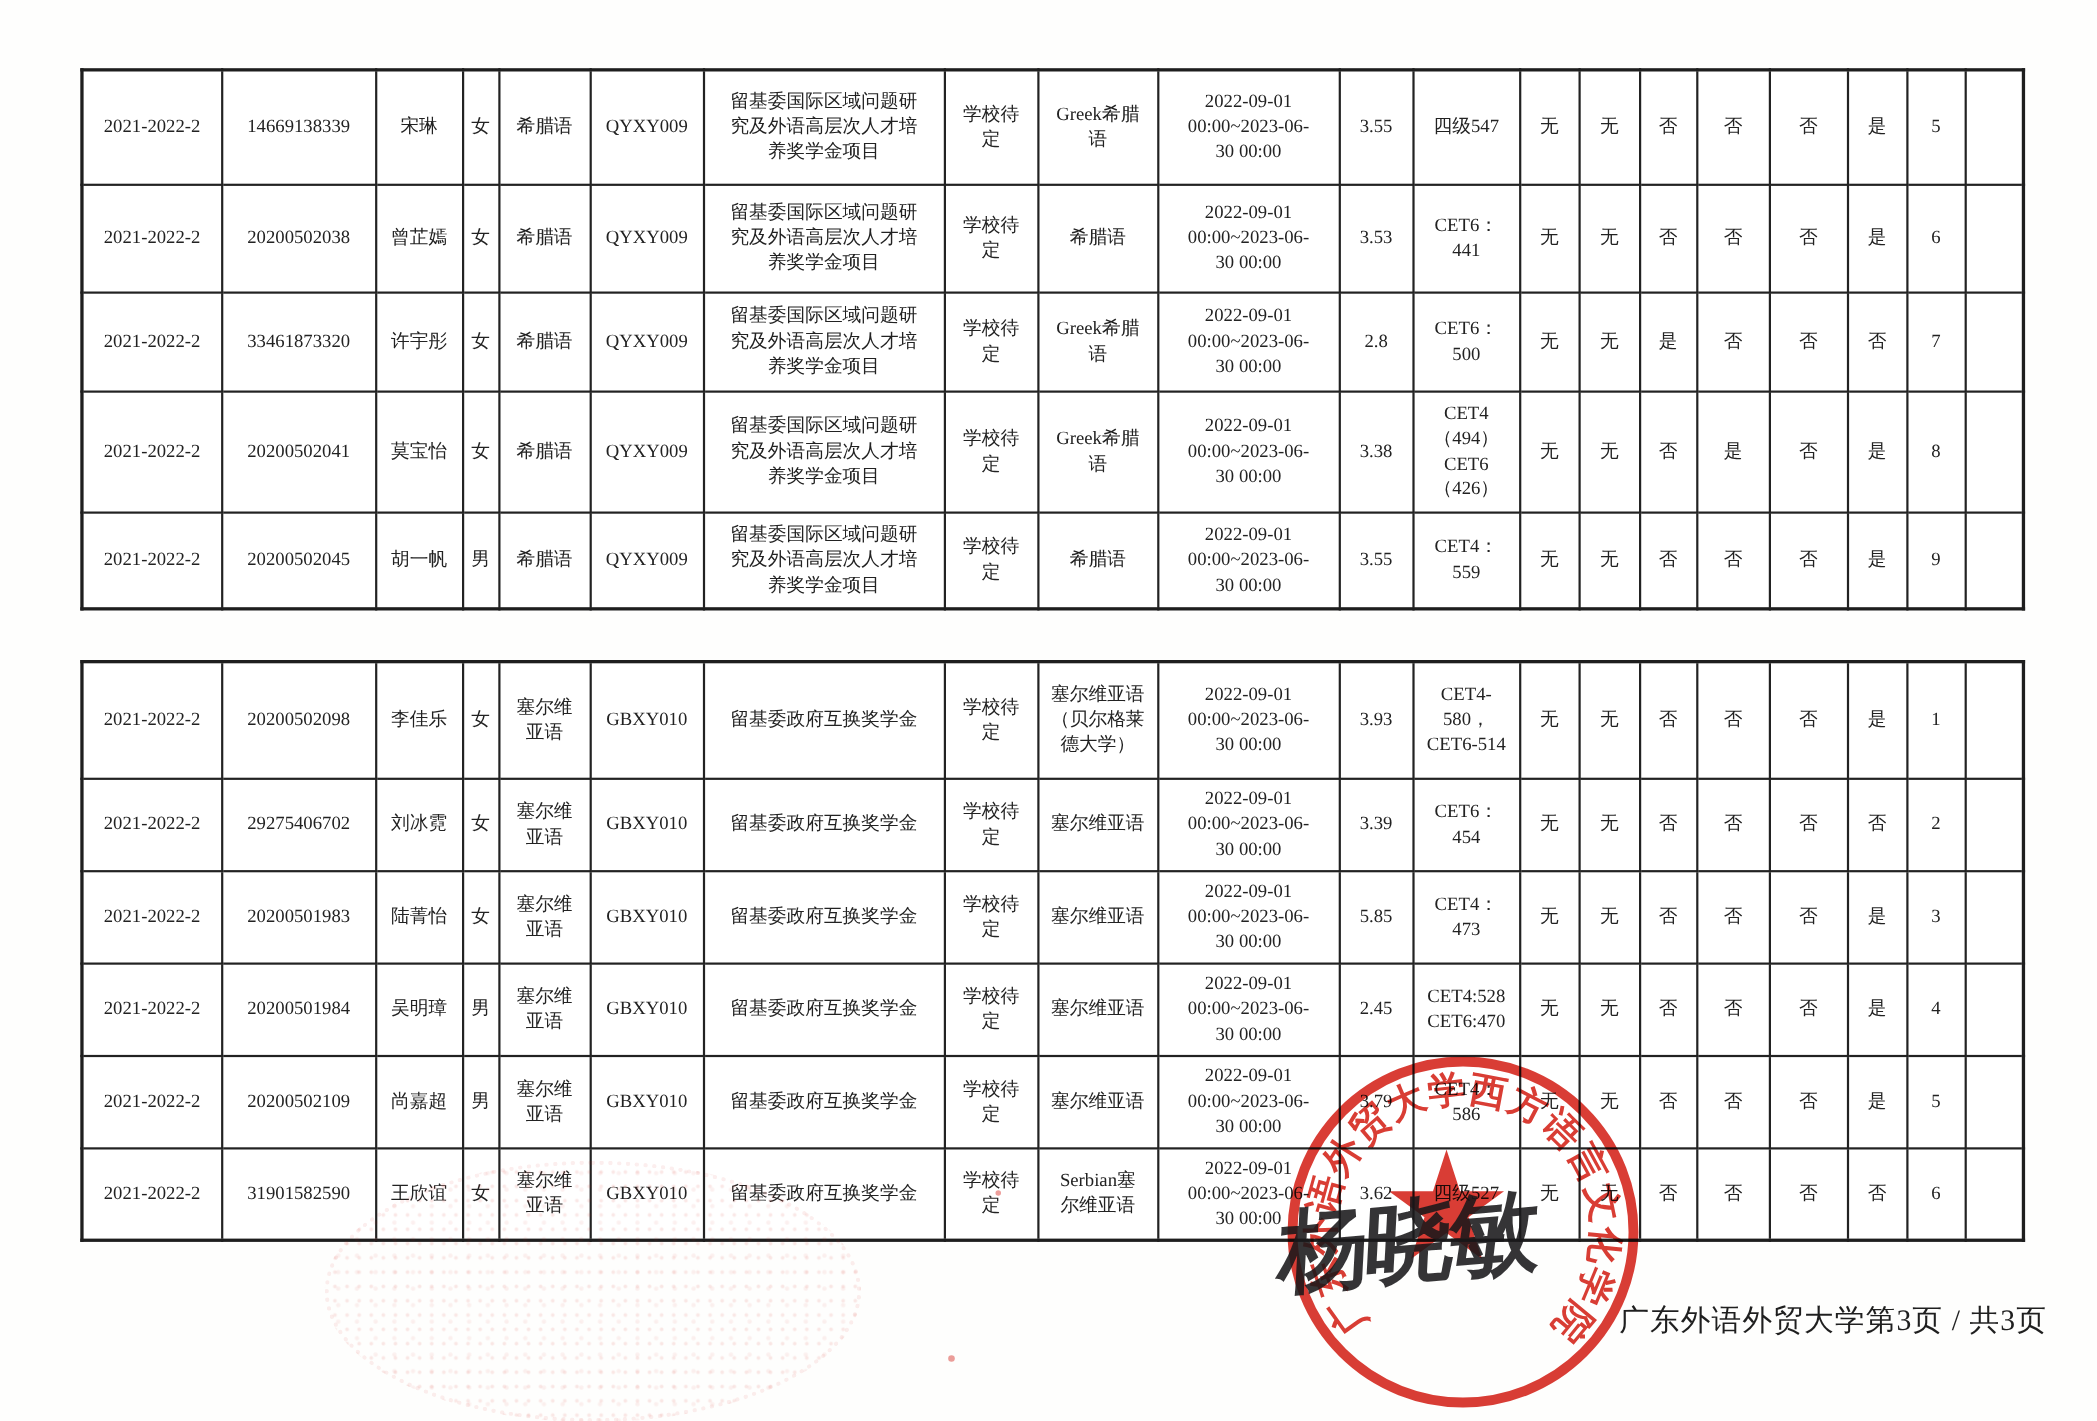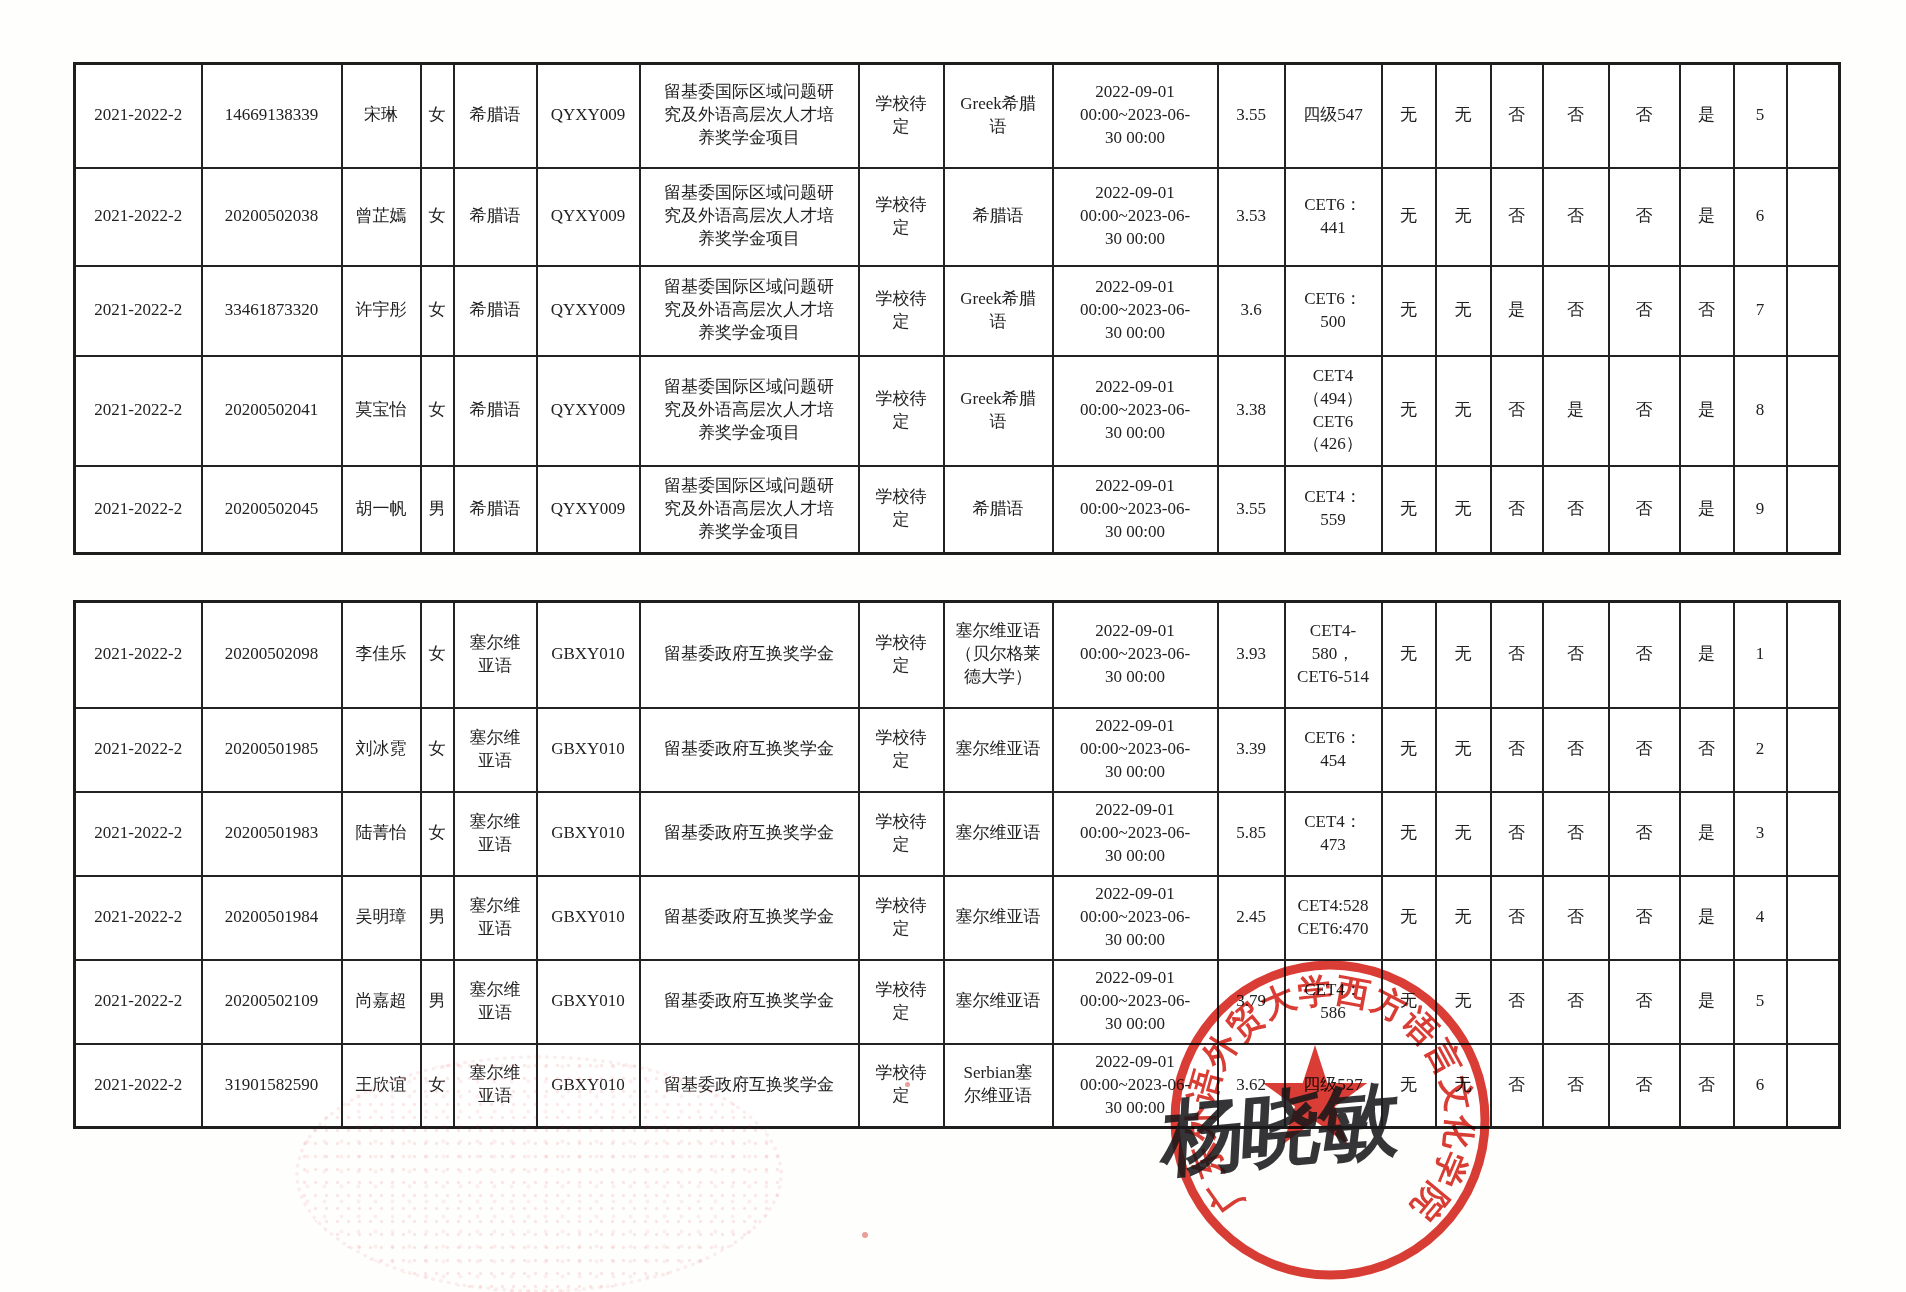--- a/index.html
+++ b/index.html
@@ -182,21 +182,21 @@
           <td>留基委国际区域问题研
 究及外语高层次人才培
 养奖学金项目</td>
           <td>学校待
 定</td>
           <td>Greek希腊
 语</td>
           <td>2022-09-01
 00:00~2023-06-
 30 00:00</td>
-          <td>3.6</td>
+          <td>2.8</td>
           <td>CET6：
 500</td>
           <td>无</td>
           <td>无</td>
           <td>是</td>
           <td>否</td>
           <td>否</td>
           <td>否</td>
           <td>7</td>
           <td></td>
@@ -312,21 +312,21 @@
           <td>无</td>
           <td>否</td>
           <td>否</td>
           <td>否</td>
           <td>是</td>
           <td>1</td>
           <td></td>
         </tr>
         <tr style="height: 84px;">
           <td>2021-2022-2</td>
-          <td>20200501985</td>
+          <td>29275406702</td>
           <td>刘冰霓</td>
           <td>女</td>
           <td>塞尔维
 亚语</td>
           <td>GBXY010</td>
           <td>留基委政府互换奖学金</td>
           <td>学校待
 定</td>
           <td>塞尔维亚语</td>
           <td>2022-09-01
@@ -467,14 +467,15 @@
       <circle cx="172" cy="172" r="155" fill="none" stroke="#d5281f" stroke-width="9" opacity="0.90"></circle>
       <polygon fill="#d5281f" opacity="0.90" transform="translate(157,152)" points="0,-55 12.3,-17 52.3,-17 20,6.5 32.3,44.5 0,21 -32.3,44.5 -20,6.5 -52.3,-17 -12.3,-17"></polygon>
       <text fill="#d5281f" font-size="34" font-weight="bold" opacity="0.90" letter-spacing="1">
         <textPath href="#arcPath" startOffset="2">广东外语外贸大学西方语言文化学院</textPath>
       </text>
     </svg>
   </div>
 
   <div class="signature">杨晓敏</div>
 
+  <div class="footer">广东外语外贸大学第3页 / 共3页</div>
 
 </div>
 
 </body></html>

